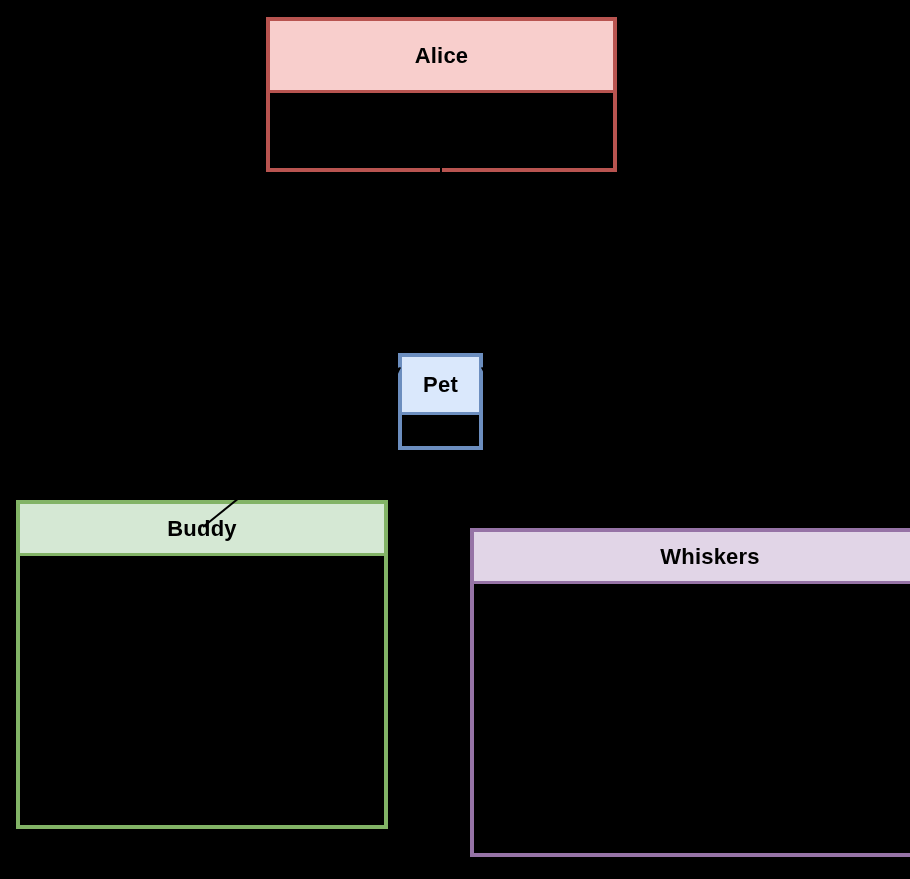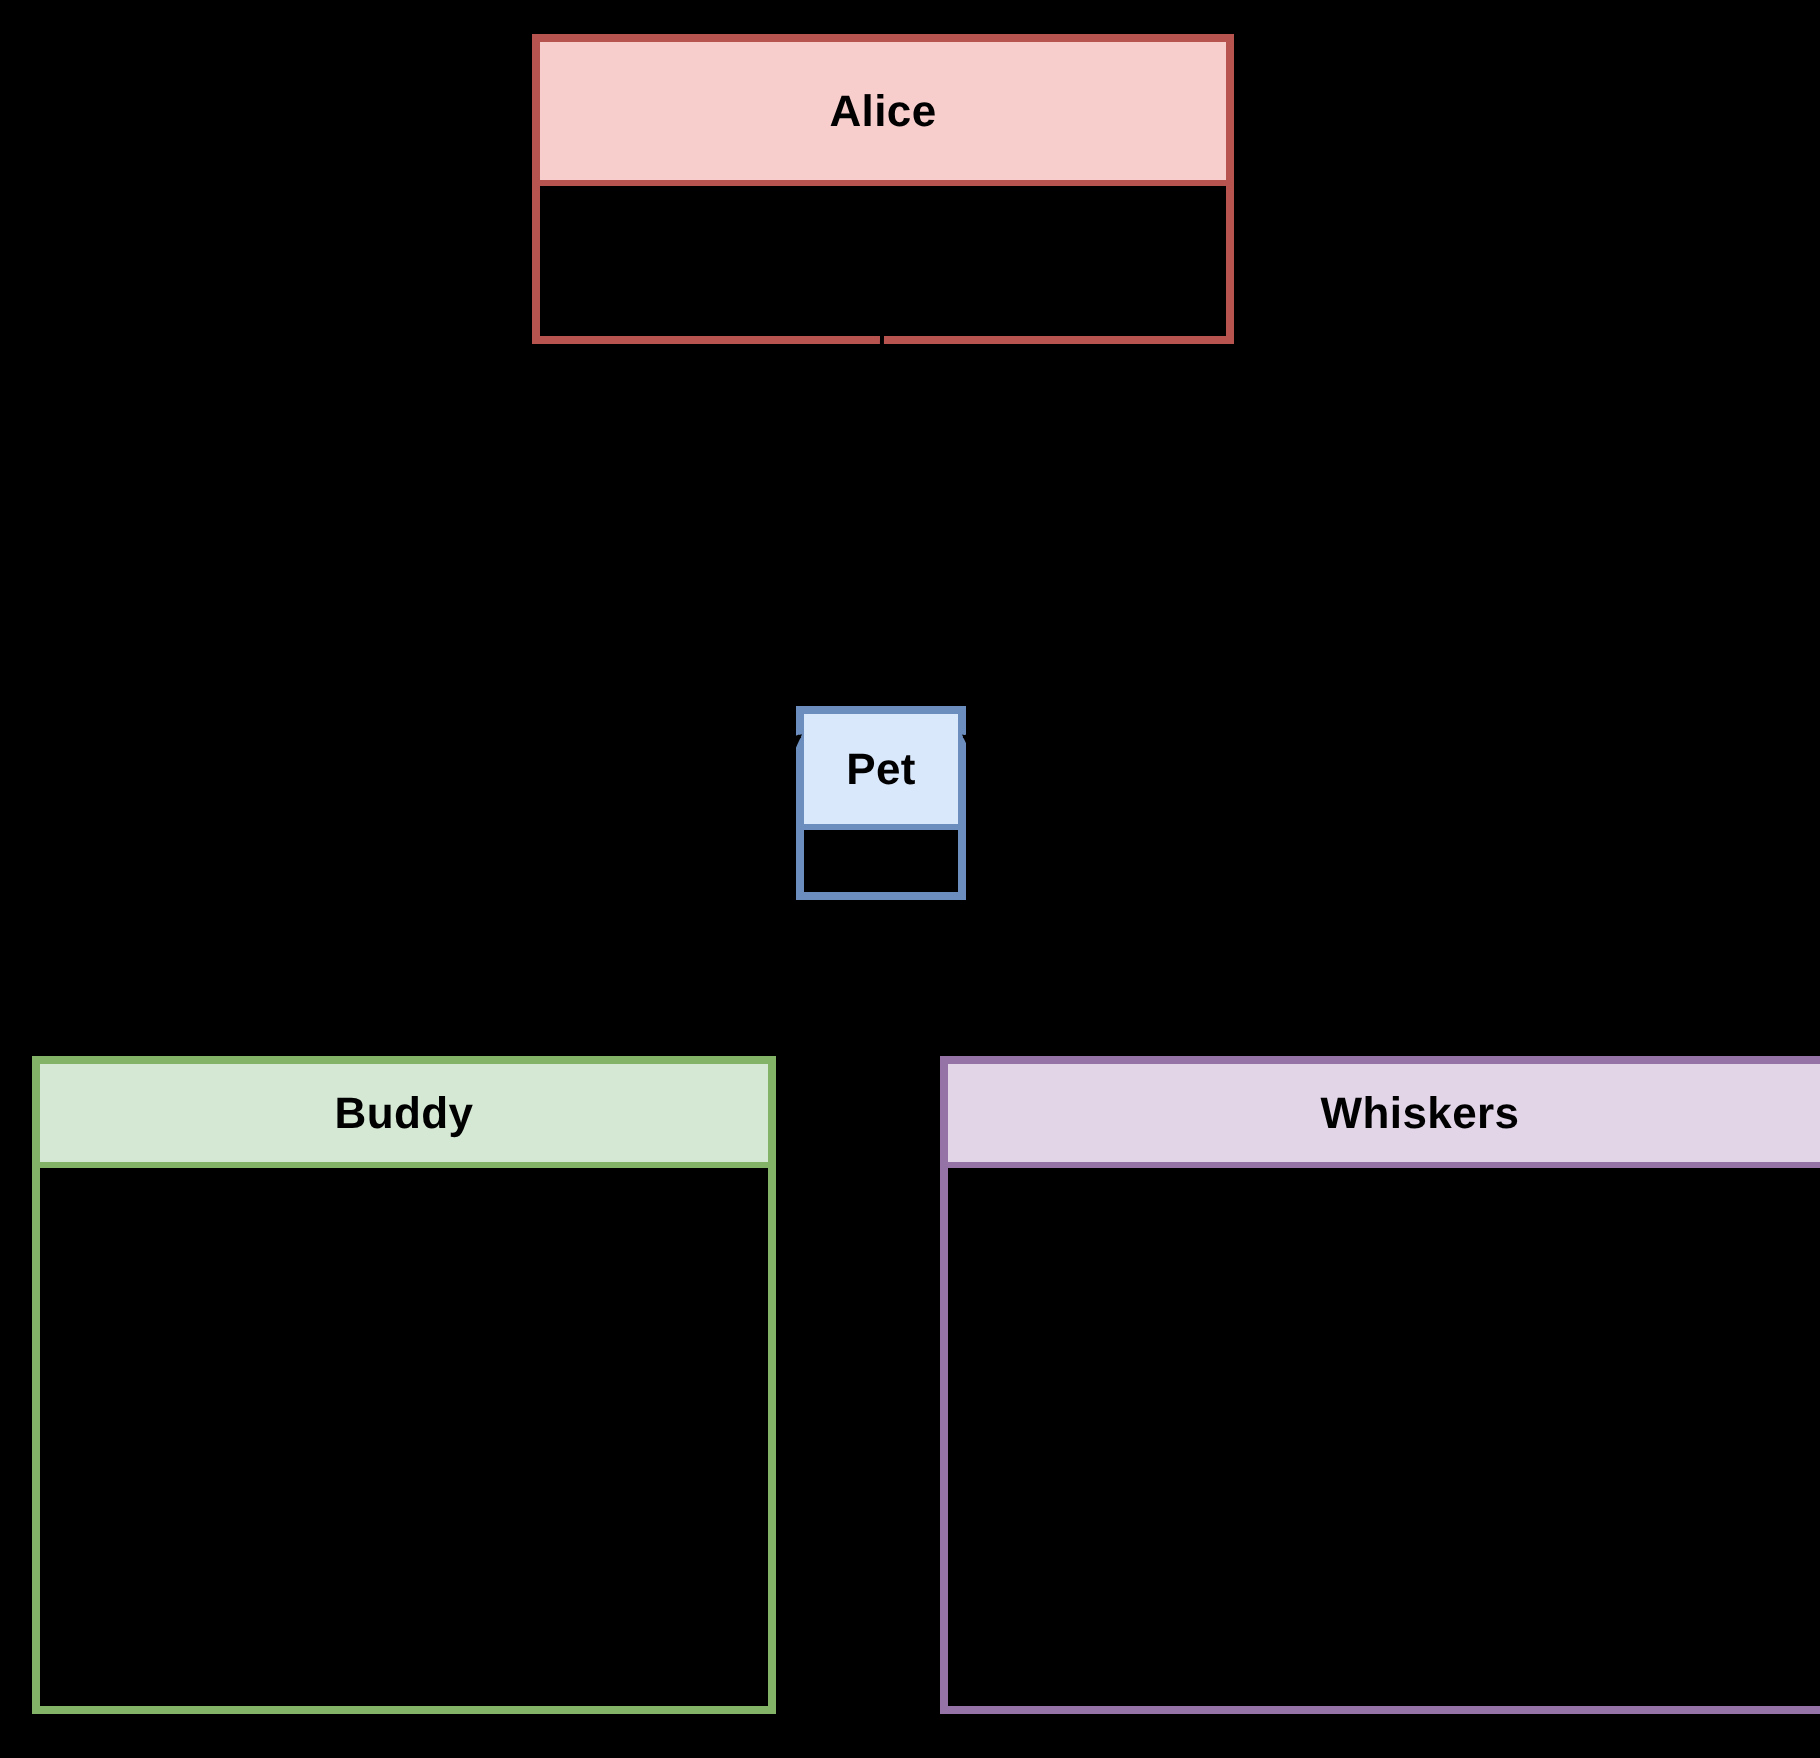--- a/index.html
+++ b/index.html
@@ -64,21 +64,21 @@
     <div class="node-body"></div>
   </div>
 
   <div class="node" style="left: 398px; top: 305px; width: 85px; height: 97px; border-color: rgb(108, 142, 191); margin-top: 48px;">
     <div class="node-header" style="height: 58px; background: rgb(218, 232, 252); border-bottom-color: rgb(108, 142, 191);">
       <span>Pet</span>
     </div>
     <div class="node-body"></div>
   </div>
 
-  <div class="node" style="left: 16px; top: 528px; width: 372px; height: 329px; border-color: rgb(130, 179, 102);">
+  <div class="node" style="left: 16px; top: 500px; width: 372px; height: 329px; border-color: rgb(130, 179, 102);">
     <div class="node-header" style="height: 52px; background: rgb(213, 232, 212); border-bottom-color: rgb(130, 179, 102);">
       <span>Buddy</span>
     </div>
     <div class="node-body"></div>
   </div>
 
   <div class="node" style="left: 470px; top: 528px; width: 480px; height: 329px; border-color: rgb(150, 115, 166);">
     <div class="node-header" style="height: 52px; background: rgb(225, 213, 231); border-bottom-color: rgb(150, 115, 166);">
       <span>Whiskers</span>
     </div>

